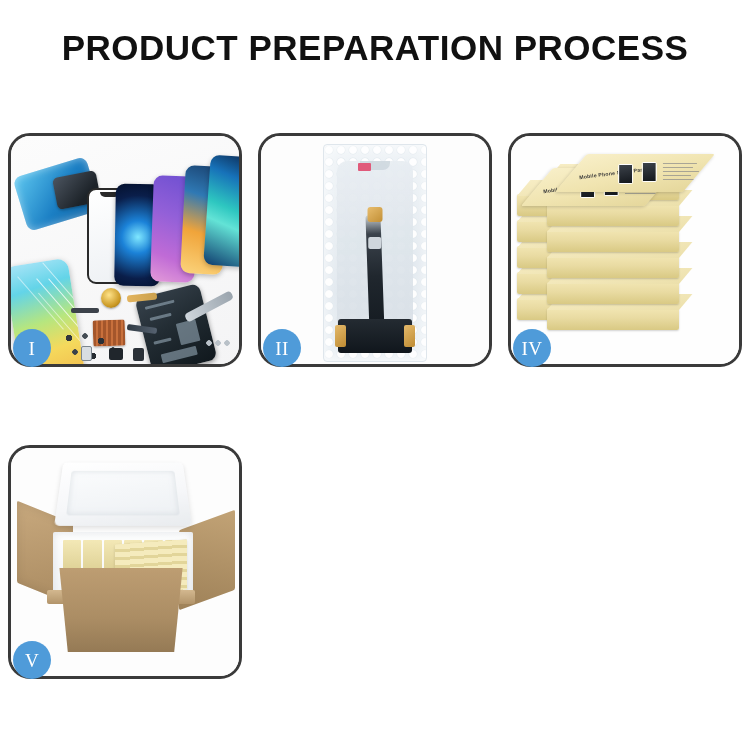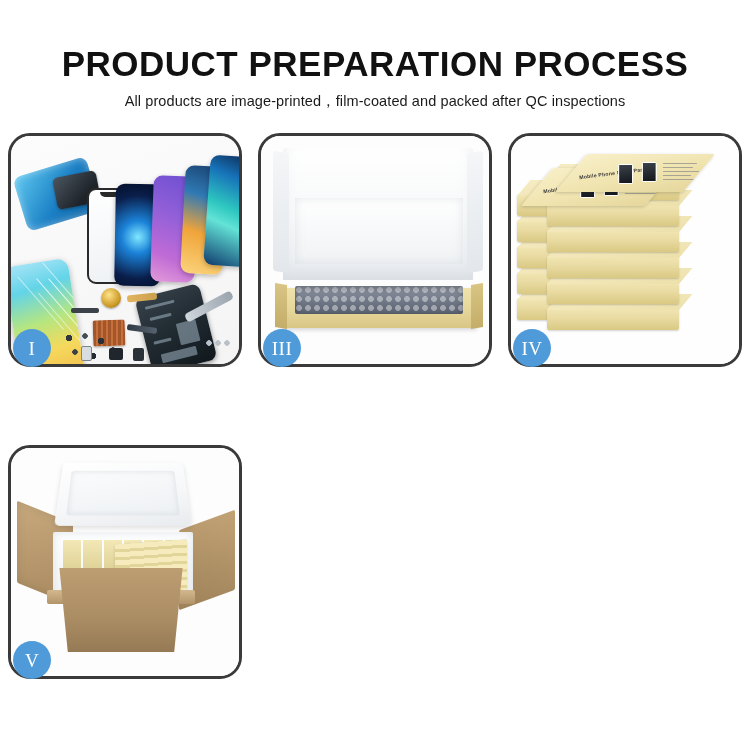--- a/index.html
+++ b/index.html
@@ -6,21 +6,21 @@
   * { margin:0; padding:0; box-sizing:border-box; }
   html, body {
     width:750px; height:750px;
     background:#ffffff;
     font-family:"Liberation Sans", sans-serif;
     overflow:hidden;
   }
   .page { position:relative; width:750px; height:750px; background:#fff; }
 
   
-  .header { width:100%; padding-top:46px; text-align:center; }
+  .header { width:100%; padding-top:30px; text-align:center; }
   .title {
     font-family:"Liberation Sans", sans-serif;
     font-size:35px; font-weight:700; letter-spacing:0.5px;
     color:#111; line-height:1.05; white-space:nowrap;
   }
   .subtitle {
     margin-top:9px;
     font-family:"Liberation Sans", sans-serif;
     font-size:14.5px; font-weight:400; color:#1a1a1a;
     letter-spacing:0.1px; white-space:nowrap;
@@ -462,21 +462,20 @@
     transform:skewX(-38deg); border-radius:2px; z-index:-1;
   }
 </style>
 </head>
 <body>
 
 <div class="page">
 
   <div class="header">
     <div class="title">PRODUCT PREPARATION PROCESS</div>
-    <div class="subtitle">All products are image-printed，film-coated and packed after QC inspections</div>
   </div>
 
   <div class="grid">
 
     <div class="panel">
       <div class="panel-inner p1">
         <div class="adh"></div>
         <div class="glassA"></div>
         <div class="scr1"></div>
         <div class="scr2"></div>
@@ -498,30 +497,34 @@
         <div class="smallparts"></div>
         <div class="spk"></div>
         <div class="sim"></div>
         <div class="cam"></div>
         <div class="tweezer"></div>
         <div class="screws"></div>
       </div>
       <div class="badge">I</div>
     </div>
 
-
     <div class="panel">
-      <div class="panel-inner p3">
-        <div class="lid3"></div>
-        <div class="foam3"></div>
-        <div class="tray3"></div>
-        <div class="wrap3"></div>
+      <div class="panel-inner p2">
+        <div class="bubblebag">
+          <div class="lcdpart"></div>
+          <div class="redtab"></div>
+          <div class="flexstrip"></div>
+          <div class="goldpad"></div>
+          <div class="chipblk"></div>
+          <div class="bottomcon"></div>
+        </div>
       </div>
-      <div class="badge">III</div>
+      <div class="badge">II</div>
     </div>
+
 
     <div class="panel">
       <div class="panel-inner p4">
         <div class="stack">
           <div class="bx b5"></div>
           <div class="bx b4"></div>
           <div class="bx b3"></div>
           <div class="bx b2"></div>
           <div class="bx b1"></div>
 

